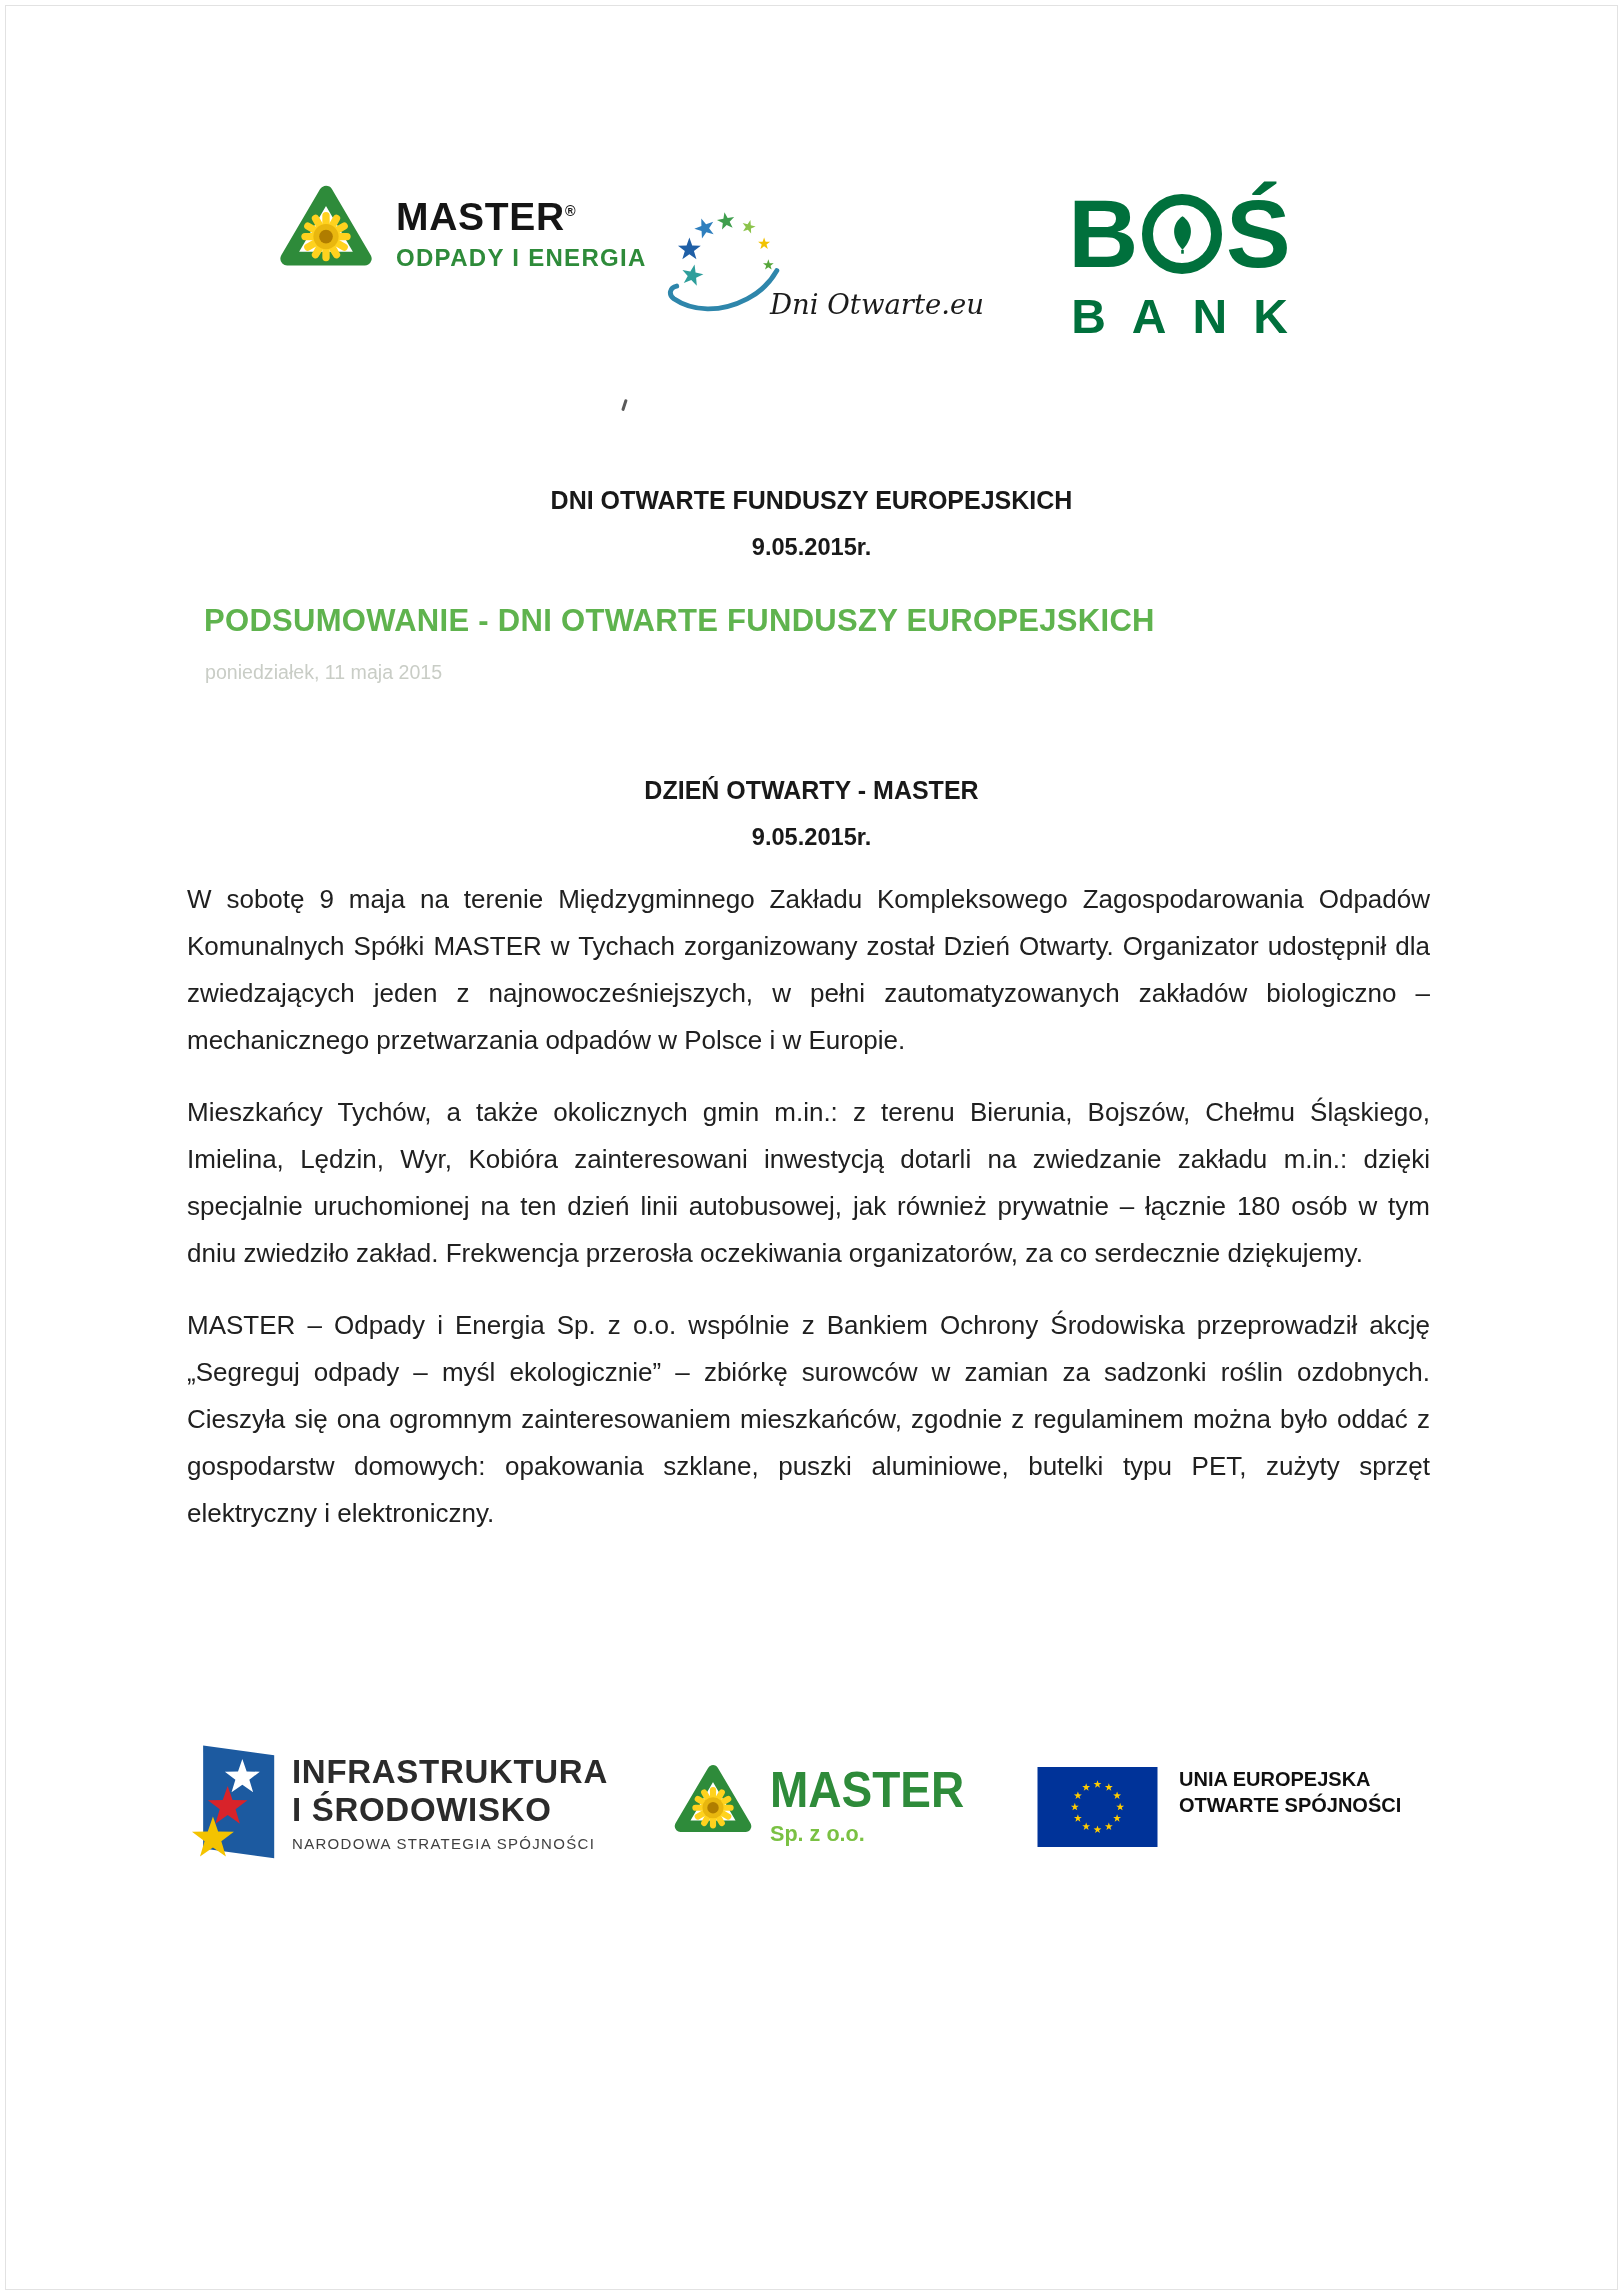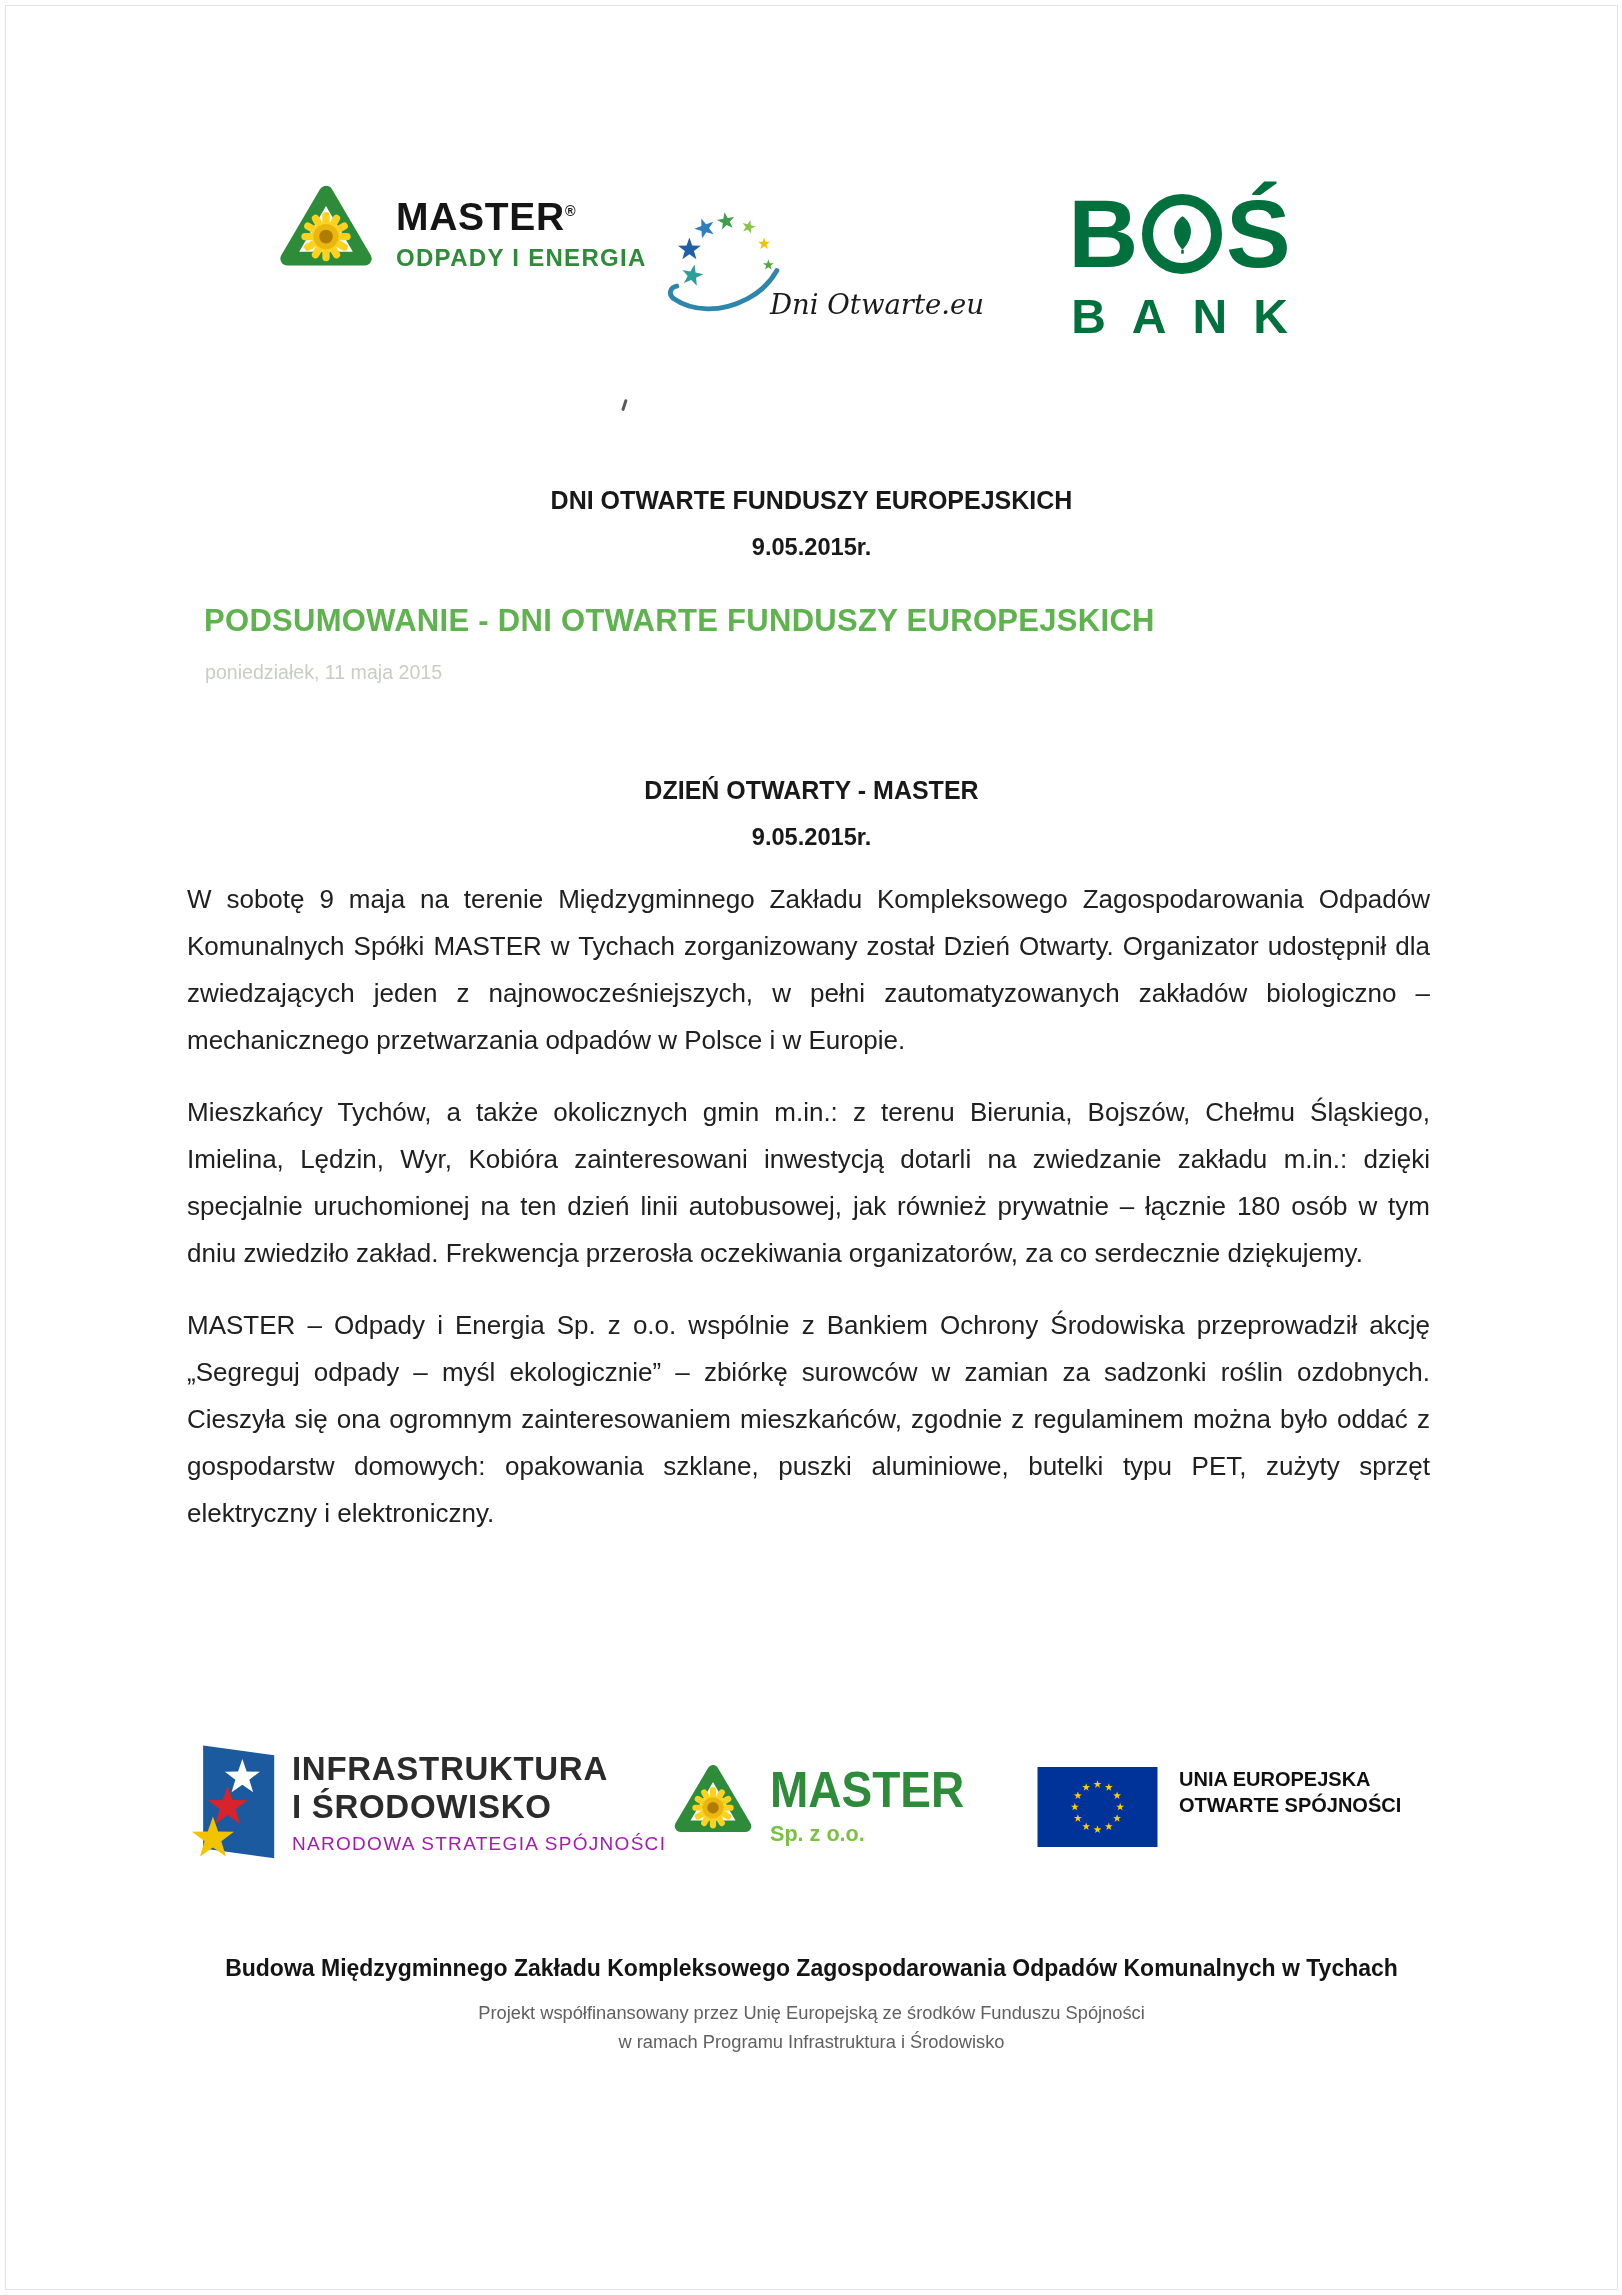--- a/index.html
+++ b/index.html
@@ -45,21 +45,21 @@
   .summary-sub { position:absolute; left:205px; top:661px; font-size:19.6px; color:#c9cdc6; }
 
   
   .body-text { position:absolute; left:187px; top:876px; width:1243px; }
   .body-text p { margin:0 0 25px 0; font-size:26px; line-height:47px; text-align:justify; color:#202020; }
 
   
   .infra-logo { position:absolute; left:186px; top:1737px; display:flex; align-items:center; gap:8px; }
   .infra-icon { width:98px; height:131px; }
   .infra-l1 { font-size:33px; font-weight:bold; color:#2b2b2b; line-height:38px; letter-spacing:0.7px; }
-  .infra-l3 { margin-top:6.5px; font-size:19px; color:#a21caf; letter-spacing:1.3px; }
+  .infra-l3 { margin-top:6.5px; font-size:15px; color:#404040; letter-spacing:1.3px; }
 
   .fmaster-logo { position:absolute; left:669px; top:1762px; display:flex; align-items:center; gap:13px; }
   .fmaster-icon { width:88px; height:88px; }
   .fmaster-name { font-size:50px; font-weight:bold; color:#2e8b3a; line-height:1;
                   transform:scaleX(0.92); transform-origin:left center; }
   .fmaster-sub  { font-size:21.6px; font-weight:bold; color:#7ac143; margin-top:6.5px; }
 
   .feu-logo { position:absolute; left:1037px; top:1767px; display:flex; align-items:flex-start; gap:21px; }
   .eu-flag { width:121px; height:80px; }
   .eu-text div { font-size:20px; font-weight:bold; color:#101010; line-height:25.5px; }
@@ -194,19 +194,14 @@
       <use href="#star" transform="translate(56,60) scale(0.62)" fill="#ffcc00"></use>
       <use href="#star" transform="translate(60.6,43) scale(0.62)" fill="#ffcc00"></use>
       <use href="#star" transform="translate(73,30.6) scale(0.62)" fill="#ffcc00"></use>
     </svg>
     <div class="eu-text">
       <div>UNIA EUROPEJSKA</div>
       <div>OTWARTE SPÓJNOŚCI</div>
     </div>
   </div>
 
-  <div class="footer-text">
-    <div class="ft-bold">Budowa Międzygminnego Zakładu Kompleksowego Zagospodarowania Odpadów Komunalnych w Tychach</div>
-    <p class="ft-gray">Projekt współfinansowany przez Unię Europejską ze środków Funduszu Spójności</p>
-    <p class="ft-gray">w ramach Programu Infrastruktura i Środowisko</p>
-  </div>
 </div>
 
 
 </body></html>

